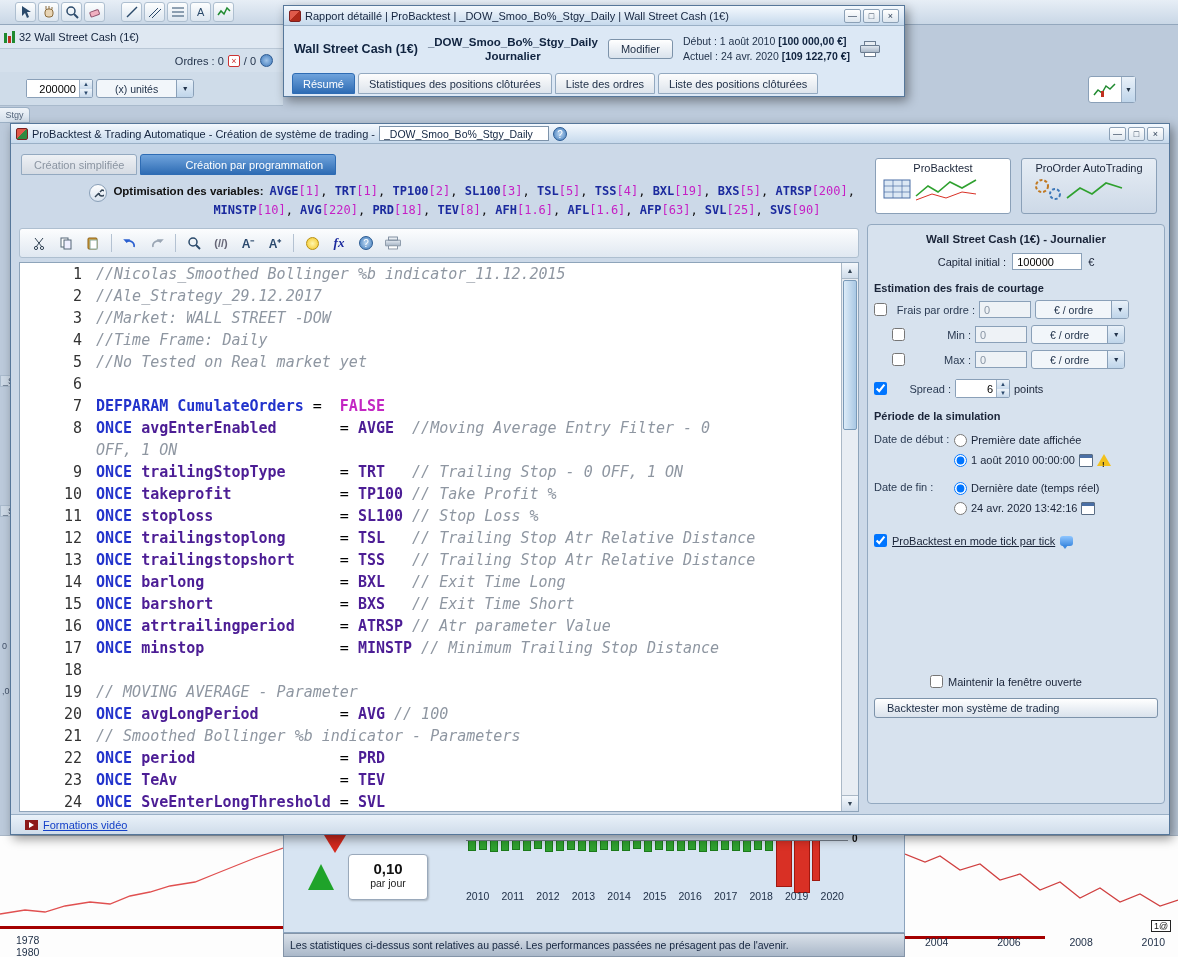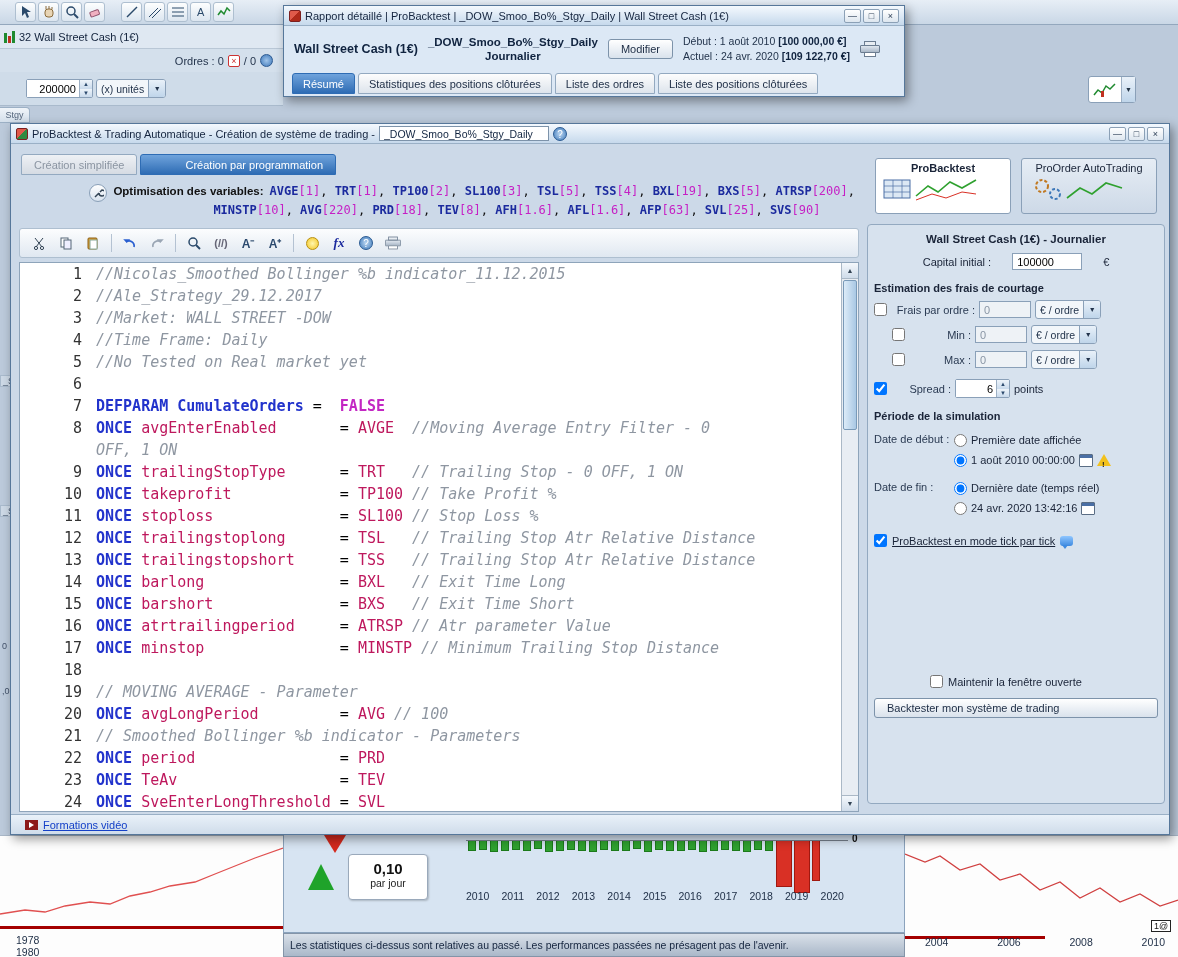--- a/index.html
+++ b/index.html
@@ -22,21 +22,21 @@
   .mini-candles i { display:block; width:3px; }
   .redx { width:12px; height:12px; border:1px solid #c33; color:#c33; font-size:9px; line-height:10px; text-align:center; background:#fff; border-radius:2px;}
   .gearblue { width:13px; height:13px; border-radius:50%; background:radial-gradient(#9fc4ea,#3e78b9); border:1px solid #2c5a92;}
 
   .spin { display:inline-flex; height:19px; border:1px solid #8aa0b8; background:#fff; border-radius:2px;}
   .spin input { width:52px; border:none; outline:none; font-size:11px; text-align:right; padding:0 3px; font-family:"Liberation Sans",sans-serif;}
   .spin .btns { display:flex; flex-direction:column; width:13px; border-left:1px solid #9db0c4;}
   .spin .btns b { flex:1; font-size:6px; line-height:8px; text-align:center; color:#2c4a6e;
     background:linear-gradient(#eef4fa,#c9daec); font-weight:normal;}
   .combo { display:inline-flex; height:19px; border:1px solid #8aa0b8; border-radius:3px; background:#f2f6fa; align-items:center; font-size:10.5px; color:#23344c;}
-  .combo .val { padding:0 4px; white-space:nowrap;text-align:right;}
+  .combo .val { padding:0 18px; white-space:nowrap;text-align:right;}
   .combo .arrow { width:17px; align-self:stretch; border-left:1px solid #8aa0b8; border-radius:0 2px 2px 0;
     background:linear-gradient(#e9f1f9,#bfd5ea); display:flex; align-items:center; justify-content:center; font-size:7px; color:#1c3least0;}
 
   .chart-select { position:absolute; left:1088px; top:76px; width:48px; height:27px; display:flex;
     border:1px solid #8aa0b8; border-radius:3px; background:#fff; }
   .chart-select .pic { flex:1; display:flex; align-items:center; justify-content:center;}
   .chart-select .dd { width:14px; border-left:1px solid #9db0c4; background:linear-gradient(#e9f1f9,#bfd5ea);
     display:flex; align-items:center; justify-content:center; font-size:7px; color:#234;}
 
   .edge-label { position:absolute; left:0; font-size:9px; color:#42526a; background:#cdd9e6; border:1px solid #a9bacc; padding:0 2px; }
@@ -133,38 +133,38 @@
   .slashes { font-weight:bold; color:#667; font-size:11px;}
 
   .editor { position:absolute; left:8px; top:118px; width:840px; height:550px; background:#fff;
     border:1px solid #8ea4ba; display:flex; overflow:hidden;}
   .code-col { flex:1; overflow:hidden; }
   .code-row { display:flex; line-height:22px; font-family:"DejaVu Sans Mono", monospace; font-size:15px;}
   .ln { width:76px; text-align:right; padding-right:14px; color:#333; flex:none;}
   .code-text { white-space:pre-wrap; flex:1;}
   .cm { color:#8e96a1; font-style:italic;}
   .kw { color:#2233cc; font-weight:bold;}
-  .id, .var { color:#be185d; font-weight:normal;}
+  .id, .var { color:#4c1d95; font-weight:bold;}
   .op { color:#000;}
   .const { color:#c327c3; font-weight:bold;}
   .vscroll { width:17px; background:#e8edf3; border-left:1px solid #aab8c6; display:flex; flex-direction:column;}
   .sc-btn { height:16px; background:linear-gradient(#f4f8fc,#cfdcea); border-bottom:1px solid #aab8c6; font-size:7px; color:#345;
     display:flex; align-items:center; justify-content:center;}
   .sc-btn.bottom { margin-top:auto; border-top:1px solid #aab8c6; border-bottom:none;}
   .sc-thumb { height:150px; margin:1px; background:linear-gradient(90deg,#dcebf8,#a9c8e4); border:1px solid #7a9ab8; border-radius:2px;}
 
   
   .side-panel { position:absolute; left:856px; top:14px; width:298px; height:652px; font-size:11px; color:#1a2438;}
   .cards { display:flex; gap:10px; justify-content:center;}
   .card { width:136px; height:56px; border:1px solid #8aa0b8; border-radius:3px; text-align:center; padding-top:3px;
     background:linear-gradient(#e6edf5,#cdd9e7); font-size:11px; color:#1a2438;}
-  .card.active { background:#fff; font-weight:bold;}
+  .card.active { background:#fff; font-weight:normal;}
   .side-box { margin-top:10px; border:1px solid #93a9c0; border-radius:4px; background:#d7e2ee; padding:8px 6px 10px 6px; height:580px; position:relative;}
   .sb-title { text-align:center; font-weight:bold; font-size:11.5px;}
-  .cap-row { display:flex; align-items:center; justify-content:center; gap:21px; margin-top:8px;}
+  .cap-row { display:flex; align-items:center; justify-content:center; gap:6px; margin-top:8px;}
   .field { height:17px; border:1px solid #8aa0b8; font-size:11px; padding:0 4px; background:#fff; font-family:"Liberation Sans",sans-serif;}
   .sec-title { font-weight:bold; margin-top:12px;}
   .fee-row { display:flex; align-items:center; margin-top:6px; gap:4px;}
   .fee-row .lbl { width:84px; text-align:right; color:#2a3a52;}
   .fee-input { width:52px; background:#eef2f6; color:#8a96a5; text-align:left;}
   .date-block { display:flex; margin-top:8px;}
   .date-lbl { width:80px; padding-top:3px; color:#2a3a52;}
   .radio-col { flex:1;}
   .radio-row { display:flex; align-items:center; gap:4px; line-height:20px;}
   .cal { display:inline-block; width:14px; height:13px; border:1px solid #5a6d84; background:#fff; position:relative; border-radius:1px;}

